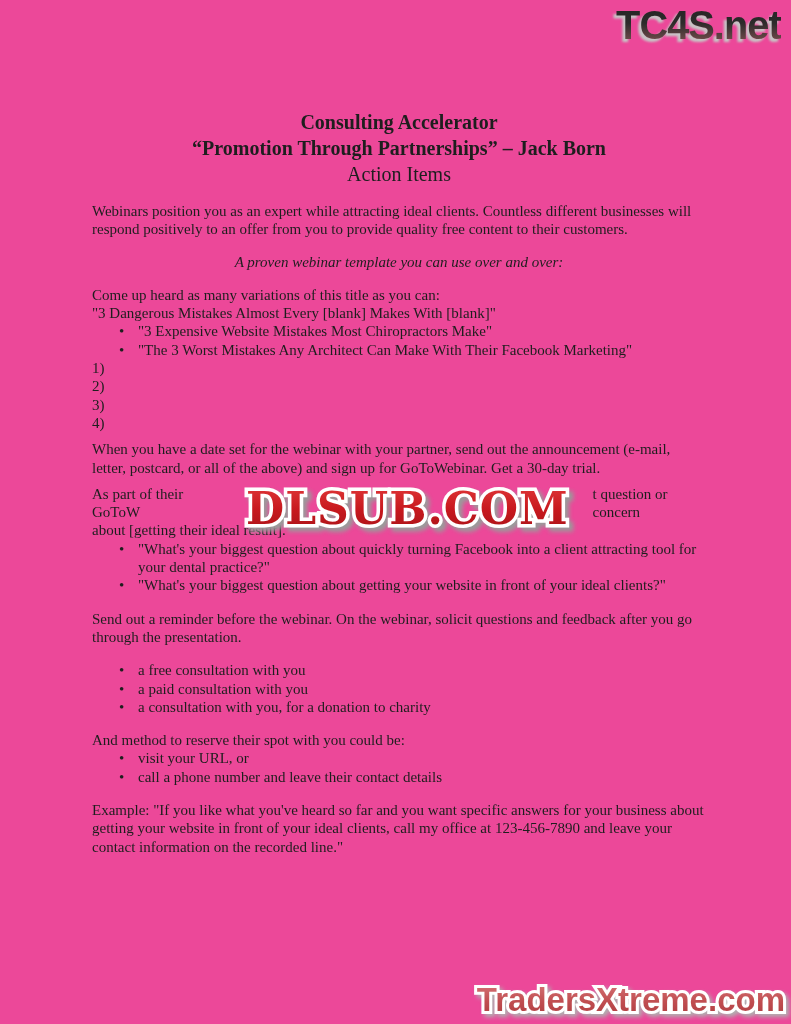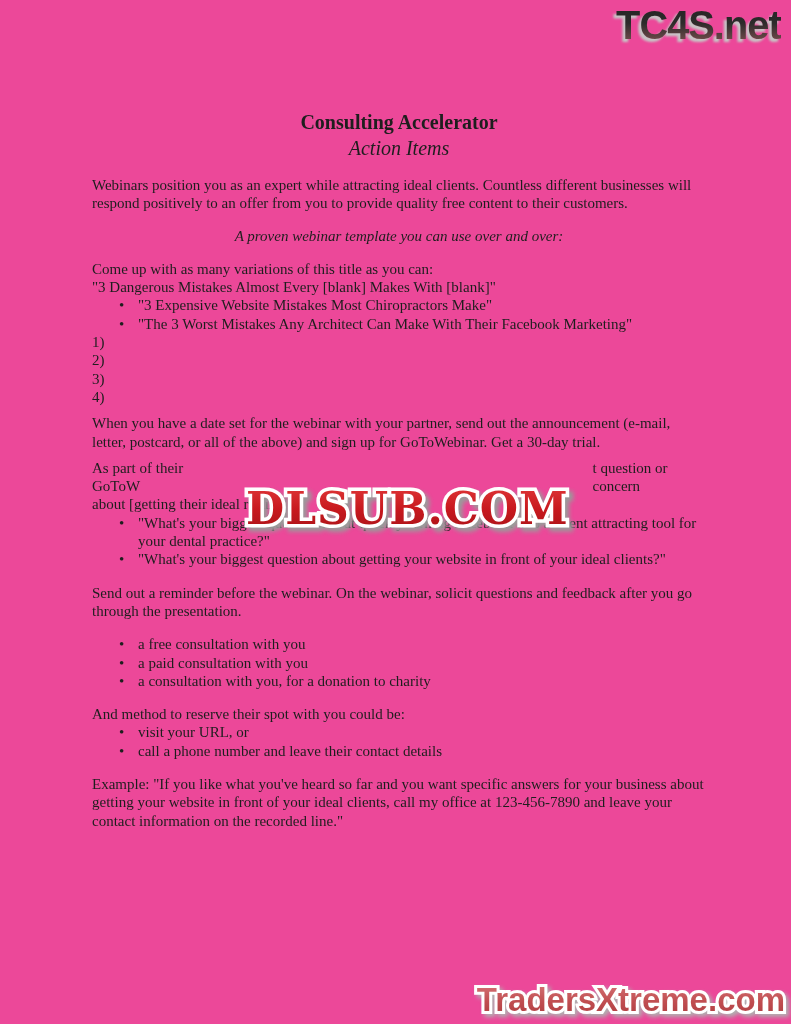--- a/index.html
+++ b/index.html
@@ -43,21 +43,20 @@
     line-height: 1.22;
   }
   .title-line {
     text-align: center;
     font-weight: bold;
     font-size: 20px;
     line-height: 26px;
   }
   .subtitle {
     text-align: center;
-    font-style: italic;
     font-size: 20px;
     line-height: 26px;
   }
   .para { margin: 15px 0 0 0; }
   .center-italic {
     margin-top: 14px;
     text-align: center;
     font-style: italic;
   }
   .block { margin-top: 15px; }
@@ -127,28 +126,29 @@
 </head>
 <body>
 
 <div class="page">
 
   <div class="logo-top">TC4S.net</div>
 
   <div class="content">
 
     <div class="title-line">Consulting Accelerator</div>
+    <div class="title-line">“Promotion Through Partnerships” – Jack Born</div>
     <div class="subtitle">Action Items</div>
 
     <p class="para">Webinars position you as an expert while attracting ideal clients. Countless different businesses will respond positively to an offer from you to provide quality free content to their customers.</p>
 
     <div class="center-italic">A proven webinar template you can use over and over:</div>
 
     <div class="block">
-      <div>Come up with as many variations of this title as you can:</div>
+      <div>Come up heard as many variations of this title as you can:</div>
       <div>"3 Dangerous Mistakes Almost Every [blank] Makes With [blank]"</div>
       <div class="li">
         <span class="li-b">•</span>
         <span class="li-t">"3 Expensive Website Mistakes Most Chiropractors Make"</span>
       </div>
       <div class="li">
         <span class="li-b">•</span>
         <span class="li-t">"The 3 Worst Mistakes Any Architect Can Make With Their Facebook Marketing"</span>
       </div>
       <div>1)</div>

